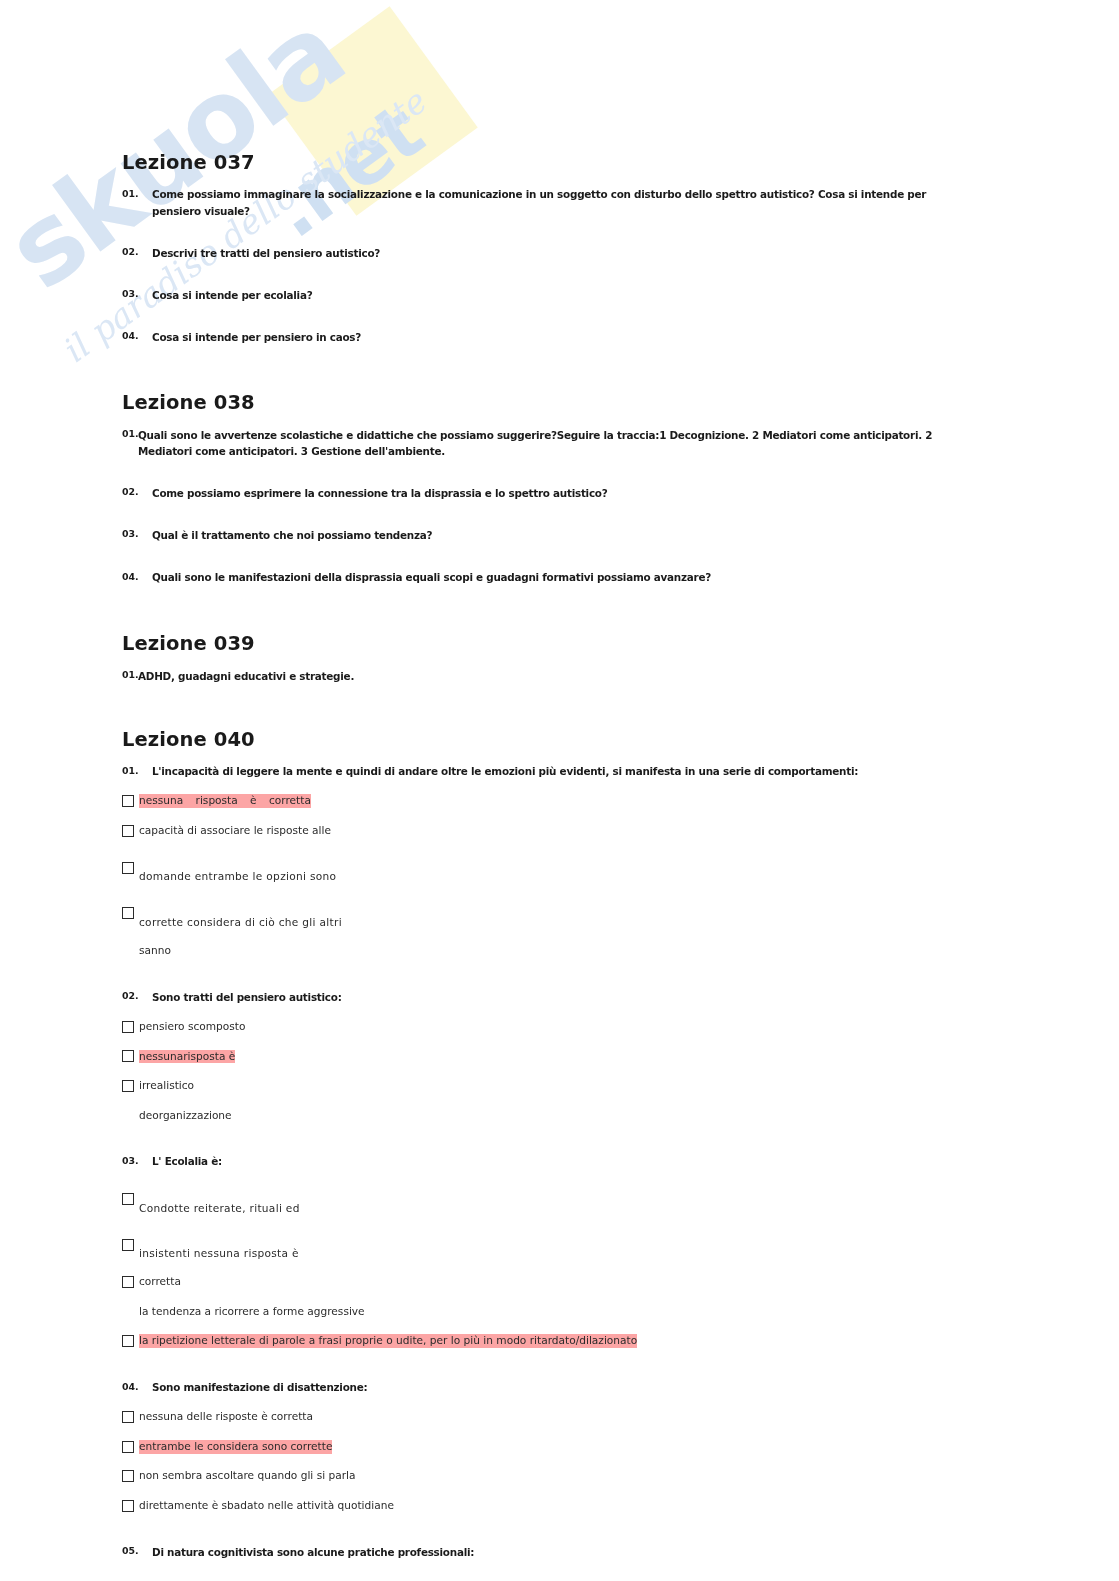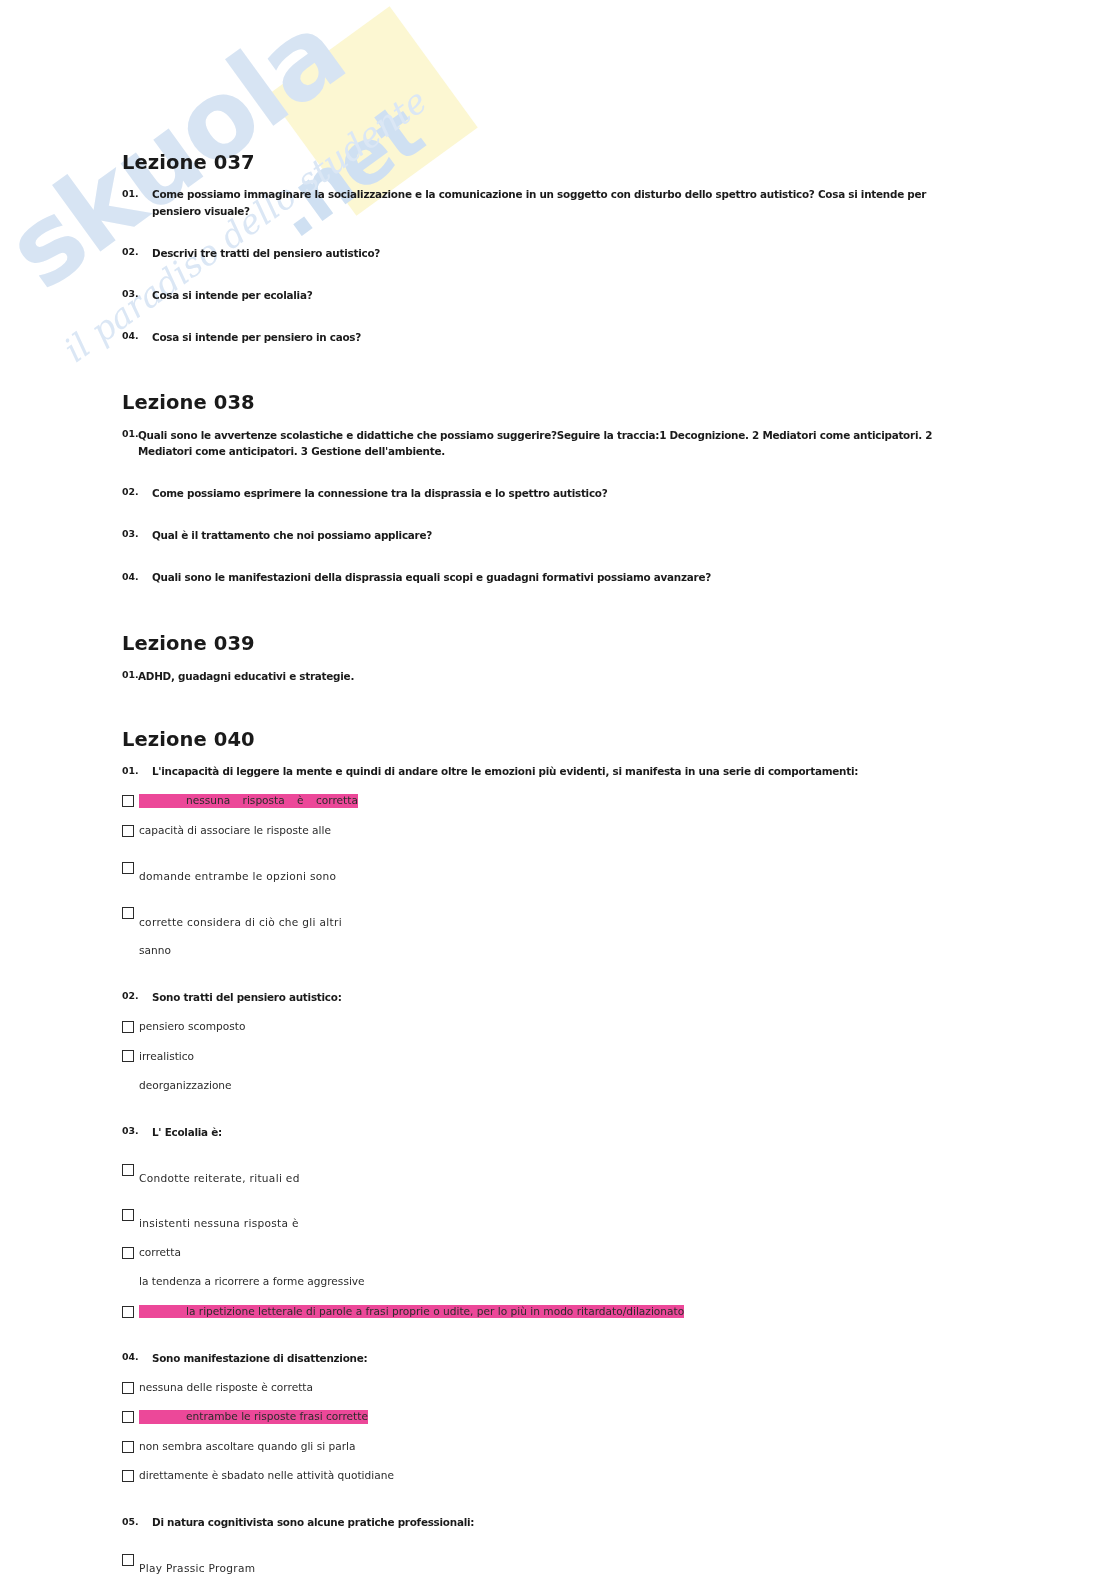--- a/index.html
+++ b/index.html
@@ -144,21 +144,21 @@
     box-sizing: border-box;
   }
   .ans-text {
     font-family: "DejaVu Sans", sans-serif;
     font-size: 10.6px;
     font-weight: normal;
     color: #2b2b2b;
     letter-spacing: 0px;
     line-height: 1.3;
   }
-  .ans-text.hl { background: #ec4899; padding-left: 47px; }
+  .ans-text.hl { background: #fca5a5; }
   .ans-text .hl { background: #ffff00; }
   .ans-text.spaced { letter-spacing: 0.3px; margin-top: 18px; }
   .ans-text.wide { word-spacing: 9px; }
 
   .answer.noBox {
     padding-left: 17px;
     margin-bottom: 13.5px;
   }
 </style>
 </head>
@@ -202,21 +202,21 @@
       <div class="question">
         <span class="q-num tight">01.</span>
         <span class="q-text">Quali sono le avvertenze scolastiche e didattiche che possiamo suggerire?Seguire la traccia:1 Decognizione. 2 Mediatori come anticipatori. 2 Mediatori come anticipatori. 3 Gestione dell'ambiente.</span>
       </div>
       <div class="question">
         <span class="q-num">02.</span>
         <span class="q-text">Come possiamo esprimere la connessione tra la disprassia e lo spettro autistico?</span>
       </div>
       <div class="question">
         <span class="q-num">03.</span>
-        <span class="q-text">Qual è il trattamento che noi possiamo applicare?</span>
+        <span class="q-text">Qual è il trattamento che noi possiamo tendenza?</span>
       </div>
       <div class="question">
         <span class="q-num">04.</span>
         <span class="q-text">Quali sono le manifestazioni della disprassia equali scopi e guadagni formativi possiamo avanzare?</span>
       </div>
     </div>
 
     <div class="lesson-block sp-039">
       <div class="lesson-title">Lezione 039</div>
       <div class="question">
@@ -258,20 +258,24 @@
         <span class="q-num">02.</span>
         <span class="q-text">Sono tratti del pensiero autistico:</span>
       </div>
       <div class="answers">
         <div class="answer">
           <span class="checkbox"></span>
           <span class="ans-text">pensiero scomposto</span>
         </div>
         <div class="answer">
           <span class="checkbox"></span>
+          <span class="ans-text hl">nessunarisposta è</span>
+        </div>
+        <div class="answer">
+          <span class="checkbox"></span>
           <span class="ans-text">irrealistico</span>
         </div>
         <div class="answer noBox">
           <span class="ans-text">deorganizzazione</span>
         </div>
       </div>
 
       <div class="question q-mc">
         <span class="q-num">03.</span>
         <span class="q-text">L' Ecolalia è:</span>
@@ -302,21 +306,21 @@
         <span class="q-num">04.</span>
         <span class="q-text">Sono manifestazione di disattenzione:</span>
       </div>
       <div class="answers">
         <div class="answer">
           <span class="checkbox"></span>
           <span class="ans-text">nessuna delle risposte è corretta</span>
         </div>
         <div class="answer">
           <span class="checkbox"></span>
-          <span class="ans-text hl">entrambe le risposte frasi corrette</span>
+          <span class="ans-text hl">entrambe le considera sono corrette</span>
         </div>
         <div class="answer">
           <span class="checkbox"></span>
           <span class="ans-text">non sembra ascoltare quando gli si parla</span>
         </div>
         <div class="answer">
           <span class="checkbox"></span>
           <span class="ans-text">direttamente è sbadato nelle attività quotidiane</span>
         </div>
       </div>

